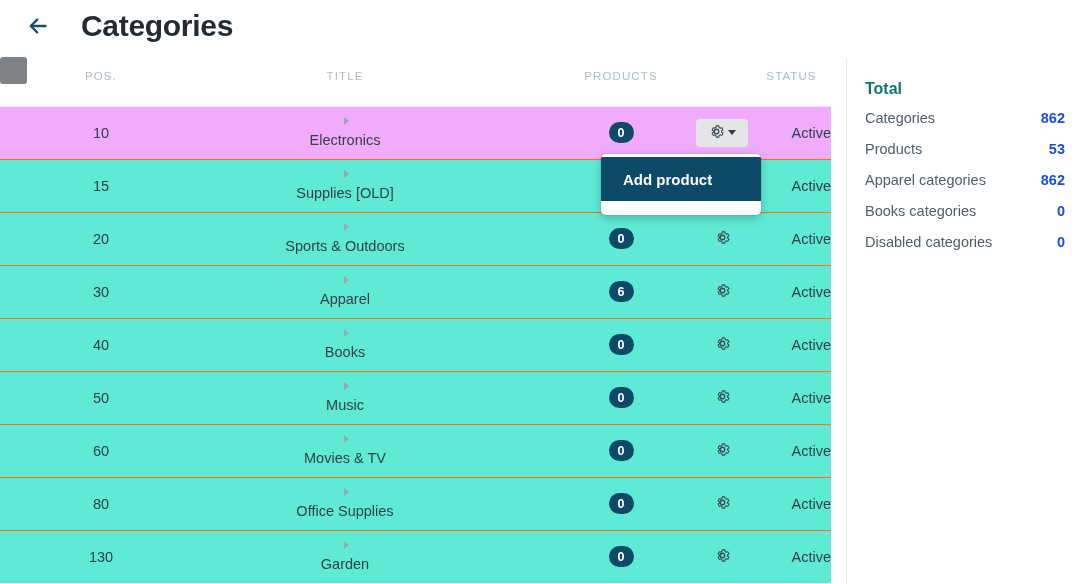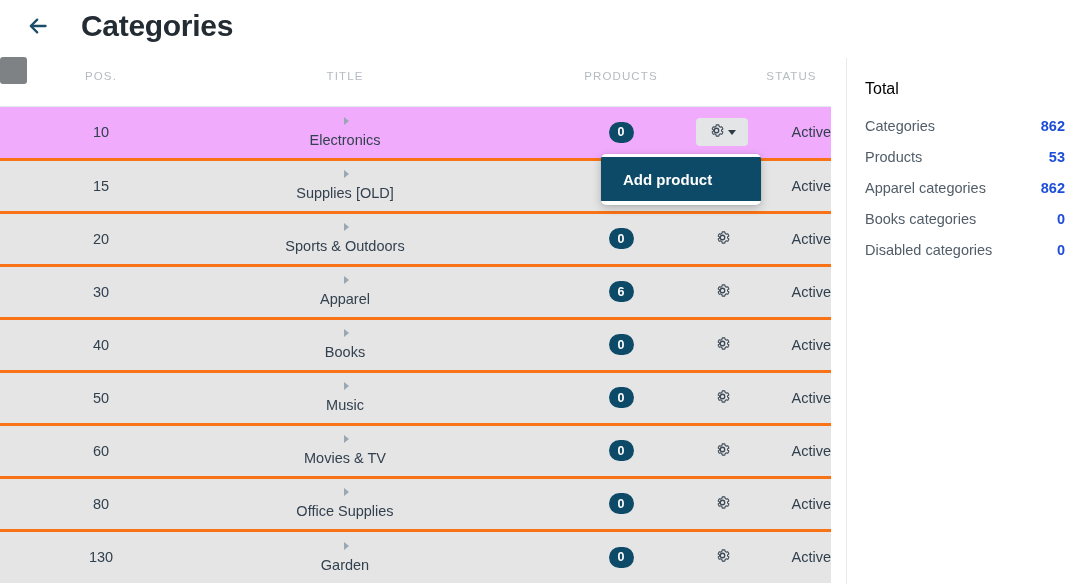--- a/index.html
+++ b/index.html
@@ -69,22 +69,22 @@
     display:block;
     width: 27px; height: 27px;
     background: #7e8285;
     border-radius: 3px;
     margin-top: -10px;
     cursor: pointer;
   }
 
   .cat-table tbody tr {
     height: 53px;
-    border-top: 3px solid #f97316;
-    background: #e5e5e5;
+    border-top: 1px solid #f97316;
+    background: #5eead4;
   }
   .cat-table tbody tr.row-highlight { background: #f0abfc; }
   .cat-table tbody tr:first-child { border-top: 1px solid #e4ebf0; }
 
   .cat-table tbody td {
     vertical-align: middle;
     font-size: 14.5px;
     color: #31404e;
     padding: 0;
   }
@@ -144,21 +144,21 @@
   .dropdown {
     position: absolute;
     left: 601px;
     top: 154px;
     width: 160px;
     background: #ffffff;
     border-radius: 5px;
     box-shadow: 0 3px 10px rgba(0,0,0,0.22), 0 0 0 1px rgba(0,0,0,0.04);
     overflow: hidden;
     z-index: 40;
-    padding: 3px 0 4px 0;
+    padding: 3px 0 14px 0;
   }
   .menu-item {
     height: 44px;
     display: flex; align-items: center;
     padding-left: 22px;
     font-size: 15px;
     color: #39454f;
     cursor: pointer;
   }
   .menu-item.active {
@@ -172,23 +172,23 @@
     position: absolute;
     top: 58px;
     left: 846px;
     width: 243px;
     height: 526px;
     border-left: 1px solid #e6eaed;
     padding: 22px 24px 0 18px;
   }
   .stats-title {
     font-size: 16px;
-    font-weight: 400;
-    color: #000000;
-    margin-bottom: 20px;
+    font-weight: 700;
+    color: #0f766e;
+    margin-bottom: 12px;
   }
   .stat-row {
     display: flex; justify-content: space-between; align-items: baseline;
     height: 31px;
     font-size: 14.5px;
   }
   .stat-label { color: #515d68; }
   .stat-value { color: #1d4ed8; font-weight: bold; }
 </style>
 </head>

